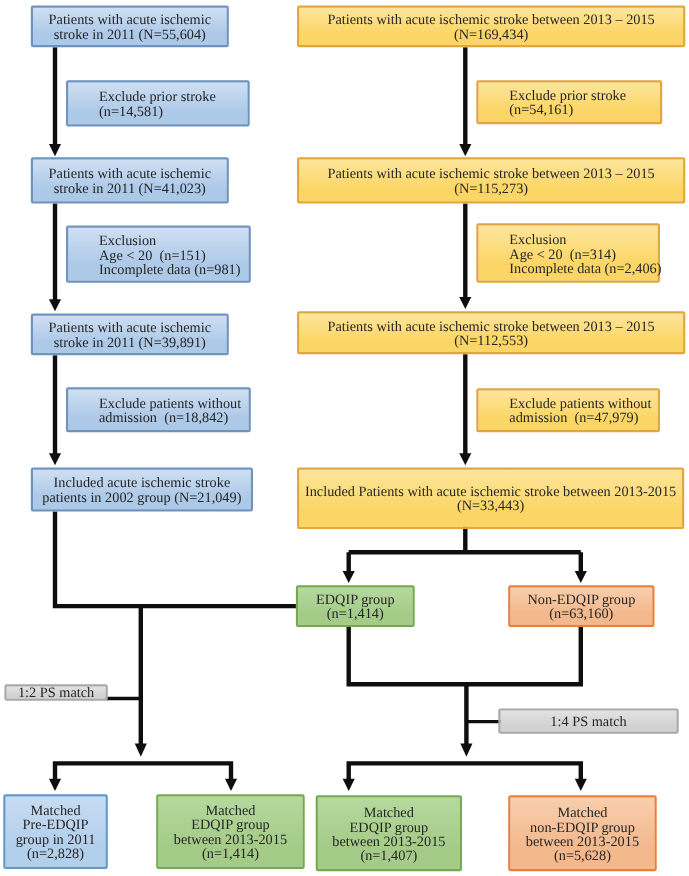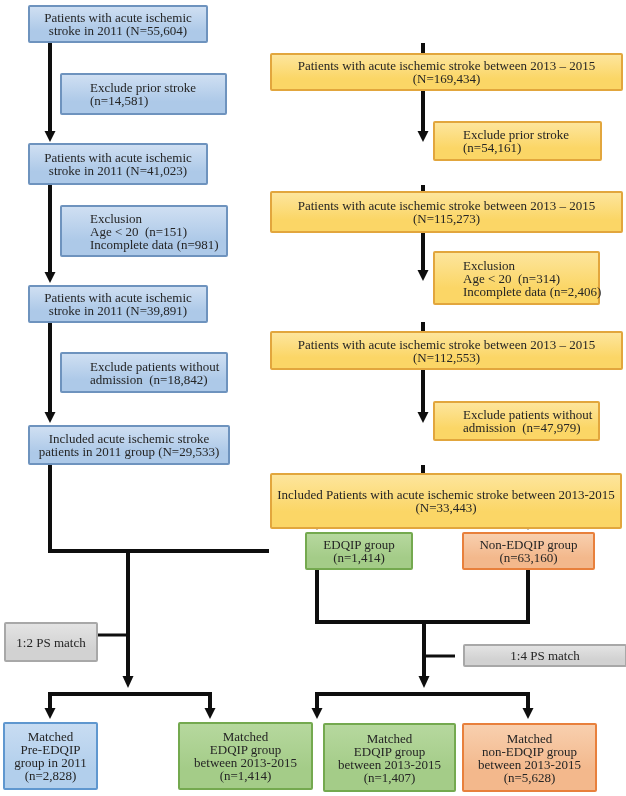--- a/index.html
+++ b/index.html
@@ -31,26 +31,24 @@
     background:linear-gradient(180deg,#cfdff2 0%,#adc9e8 70%);
     border:2px solid #6e93be;
   }
   .box-blue2{
     background:linear-gradient(180deg,#c8dcf2 0%,#b2cfec 70%);
     border:2px solid #5f97cf;
   }
   .box-yellow{
     background:linear-gradient(180deg,#fde59c 0%,#fbd666 70%);
     border:2px solid #e2a63d;
-    margin-top:48px;
   }
   .box-green{
     background:linear-gradient(180deg,#b6d89e 0%,#a4cc88 70%);
     border:2px solid #74a94f;
-    margin-left:36px;
   }
   .box-orange{
     background:linear-gradient(180deg,#f8cfae 0%,#f3b88c 70%);
     border:2px solid #e8803c;
   }
   .box-grey{
     background:linear-gradient(180deg,#e3e3e3 0%,#d2d2d2 70%);
     border:2px solid #a8a8a8;
   }
   #connectors{
@@ -135,21 +133,21 @@
     <span class="line">stroke in 2011 (N=39,891)</span>
   </div>
 
   <div class="box box-blue left" style="left:60px;top:352px;width:168px;height:41px;">
     <span class="line">Exclude patients without</span>
     <span class="line">admission  (n=18,842)</span>
   </div>
 
   <div class="box box-blue center" style="left:28px;top:425px;width:202px;height:40px;">
     <span class="line">Included acute ischemic stroke</span>
-    <span class="line">patients in 2011 group (N=29,533)</span>
+    <span class="line">patients in 2002 group (N=21,049)</span>
   </div>
 
   <div class="box box-yellow center" style="left:270px;top:5px;width:353px;height:38px;">
     <span class="line">Patients with acute ischemic stroke between 2013 – 2015</span>
     <span class="line">(N=169,434)</span>
   </div>
 
   <div class="box box-yellow left" style="left:433px;top:73px;width:169px;height:40px;">
     <span class="line">Exclude prior stroke</span>
     <span class="line">(n=54,161)</span>
@@ -184,25 +182,25 @@
   <div class="box box-green center" style="left:269px;top:532px;width:108px;height:38px;">
     <span class="line">EDQIP group</span>
     <span class="line">(n=1,414)</span>
   </div>
 
   <div class="box box-orange center" style="left:462px;top:532px;width:133px;height:38px;">
     <span class="line">Non-EDQIP group</span>
     <span class="line">(n=63,160)</span>
   </div>
 
-  <div class="box box-grey center" style="left:4px;top:622px;width:94px;height:40px;text-align:right;">
+  <div class="box box-grey center" style="left:4px;top:622px;width:94px;height:15px;text-align:right;">
     <span class="line">1:2 PS match</span>
   </div>
 
-  <div class="box box-grey center" style="left:463px;top:644px;width:164px;height:23px;">
+  <div class="box box-grey center" style="left:453px;top:644px;width:164px;height:23px;">
     <span class="line">1:4 PS match</span>
   </div>
 
   <div class="box box-blue2 center" style="left:3px;top:722px;width:95px;height:68px;">
     <span class="line">Matched</span>
     <span class="line">Pre-EDQIP</span>
     <span class="line">group in 2011</span>
     <span class="line">(n=2,828)</span>
   </div>
 

